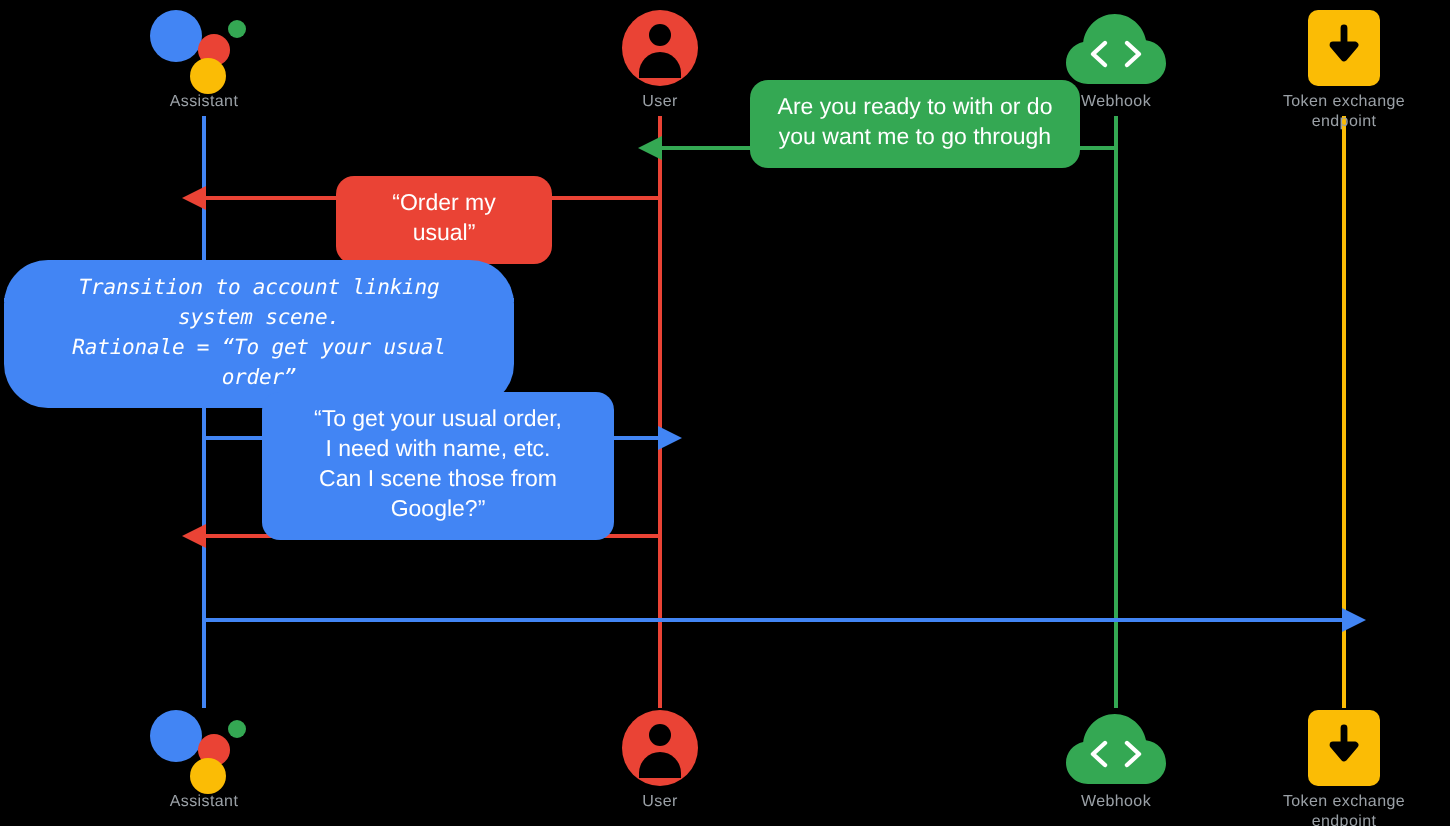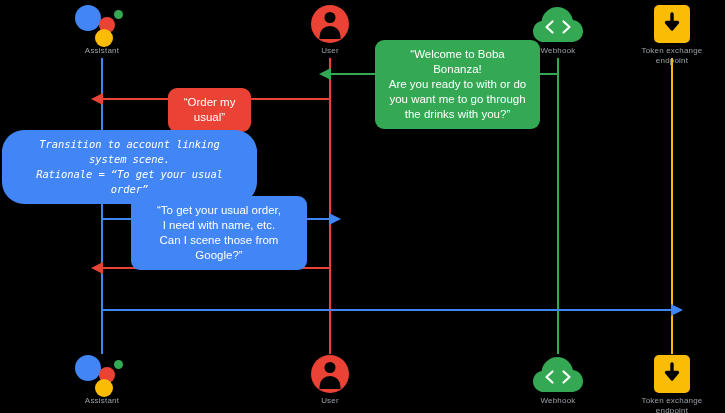--- a/index.html
+++ b/index.html
@@ -122,27 +122,25 @@
 
   <div class="arrow left" style="left:102px;top:267px;width:228px;background:#ea4335;">
     <span class="head" style="border-right-color:#ea4335;"></span>
   </div>
 
   <div class="arrow right" style="left:102px;top:309px;width:570px;background:#4285f4;">
     <span class="head" style="border-left-color:#4285f4;"></span>
   </div>
 
   <div class="msg green sans" style="left:375px;top:40px;width:165px;">
-    <div>“Welcome to Boba Bonanza!</div>
     <div>Are you ready to with or do</div>
     <div>you want me to go through</div>
-    <div>the drinks with you?”</div>
-  </div>
-
-  <div class="msg red sans" style="left:168px;top:88px;width:83px;">
+  </div>
+
+  <div class="msg red sans" style="left:168px;top:88px;width:108px;">
     <div>“Order my usual”</div>
   </div>
 
   <div class="msg blue mono" style="left:2px;top:130px;width:255px;">
     <div>Transition to account linking system scene.</div>
     <div>Rationale = “To get your usual order”</div>
   </div>
 
   <div class="msg blue sans" style="left:131px;top:196px;width:176px;">
     <div>“To get your usual order,</div>

